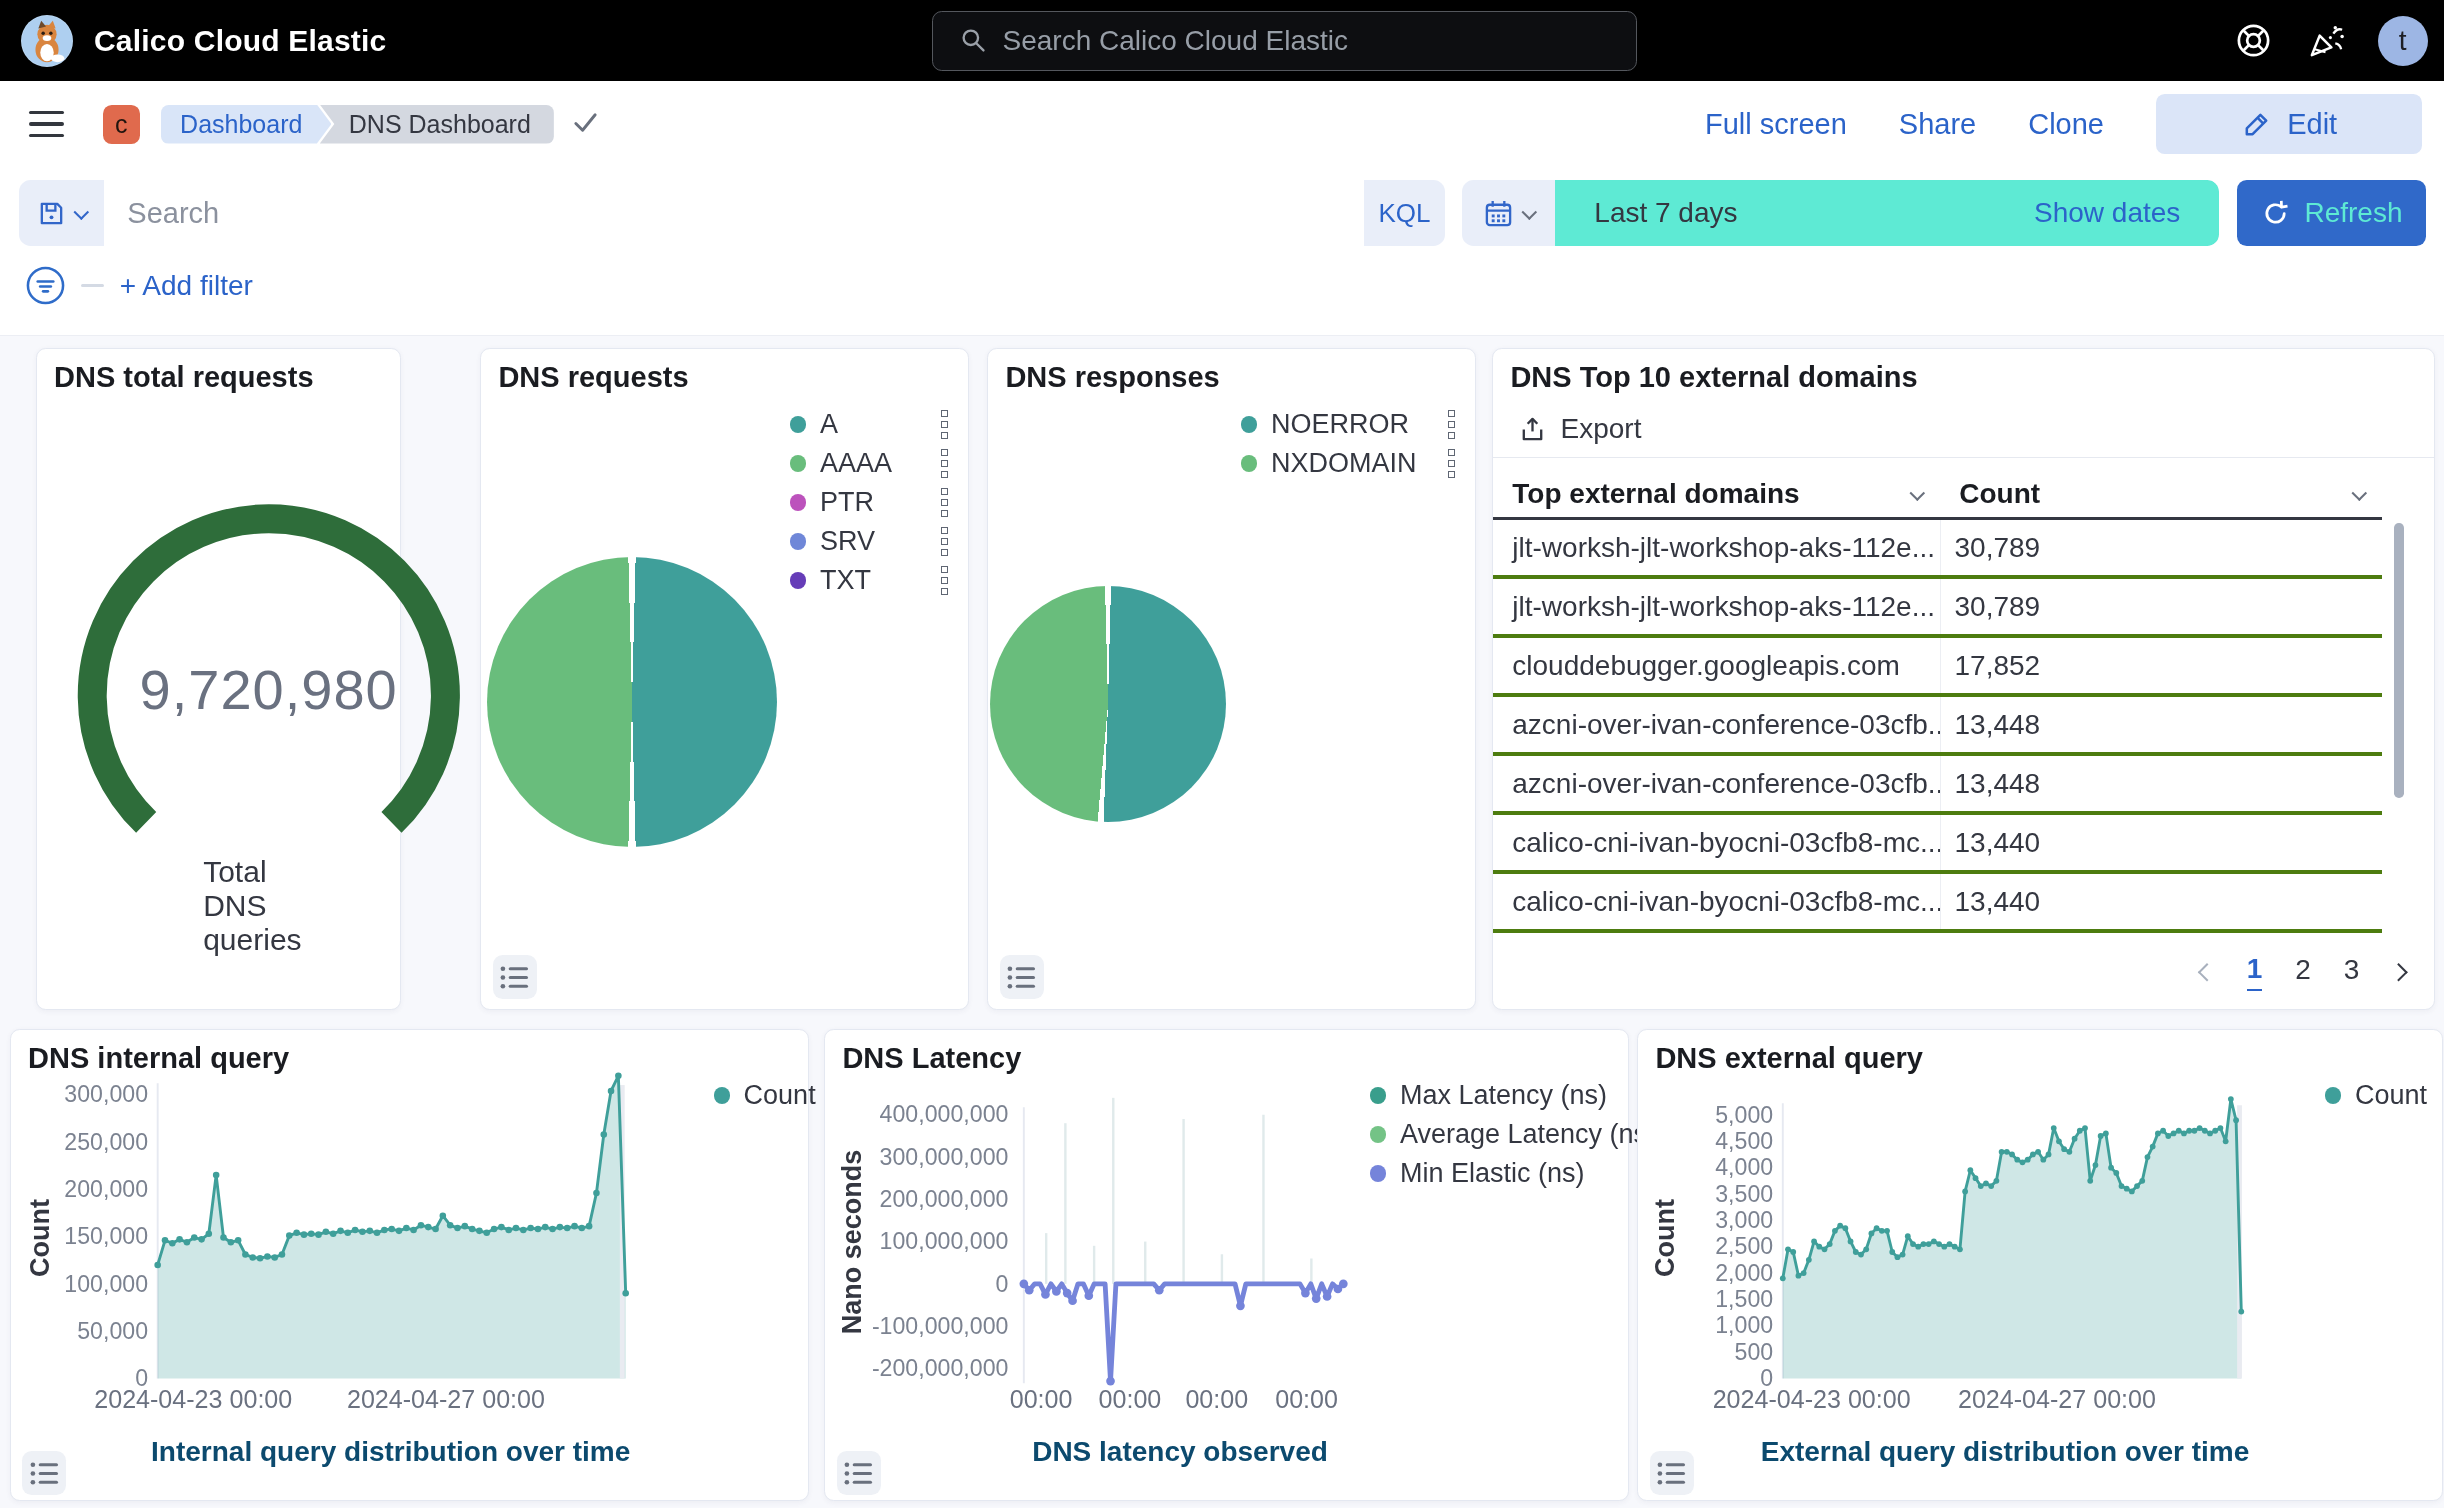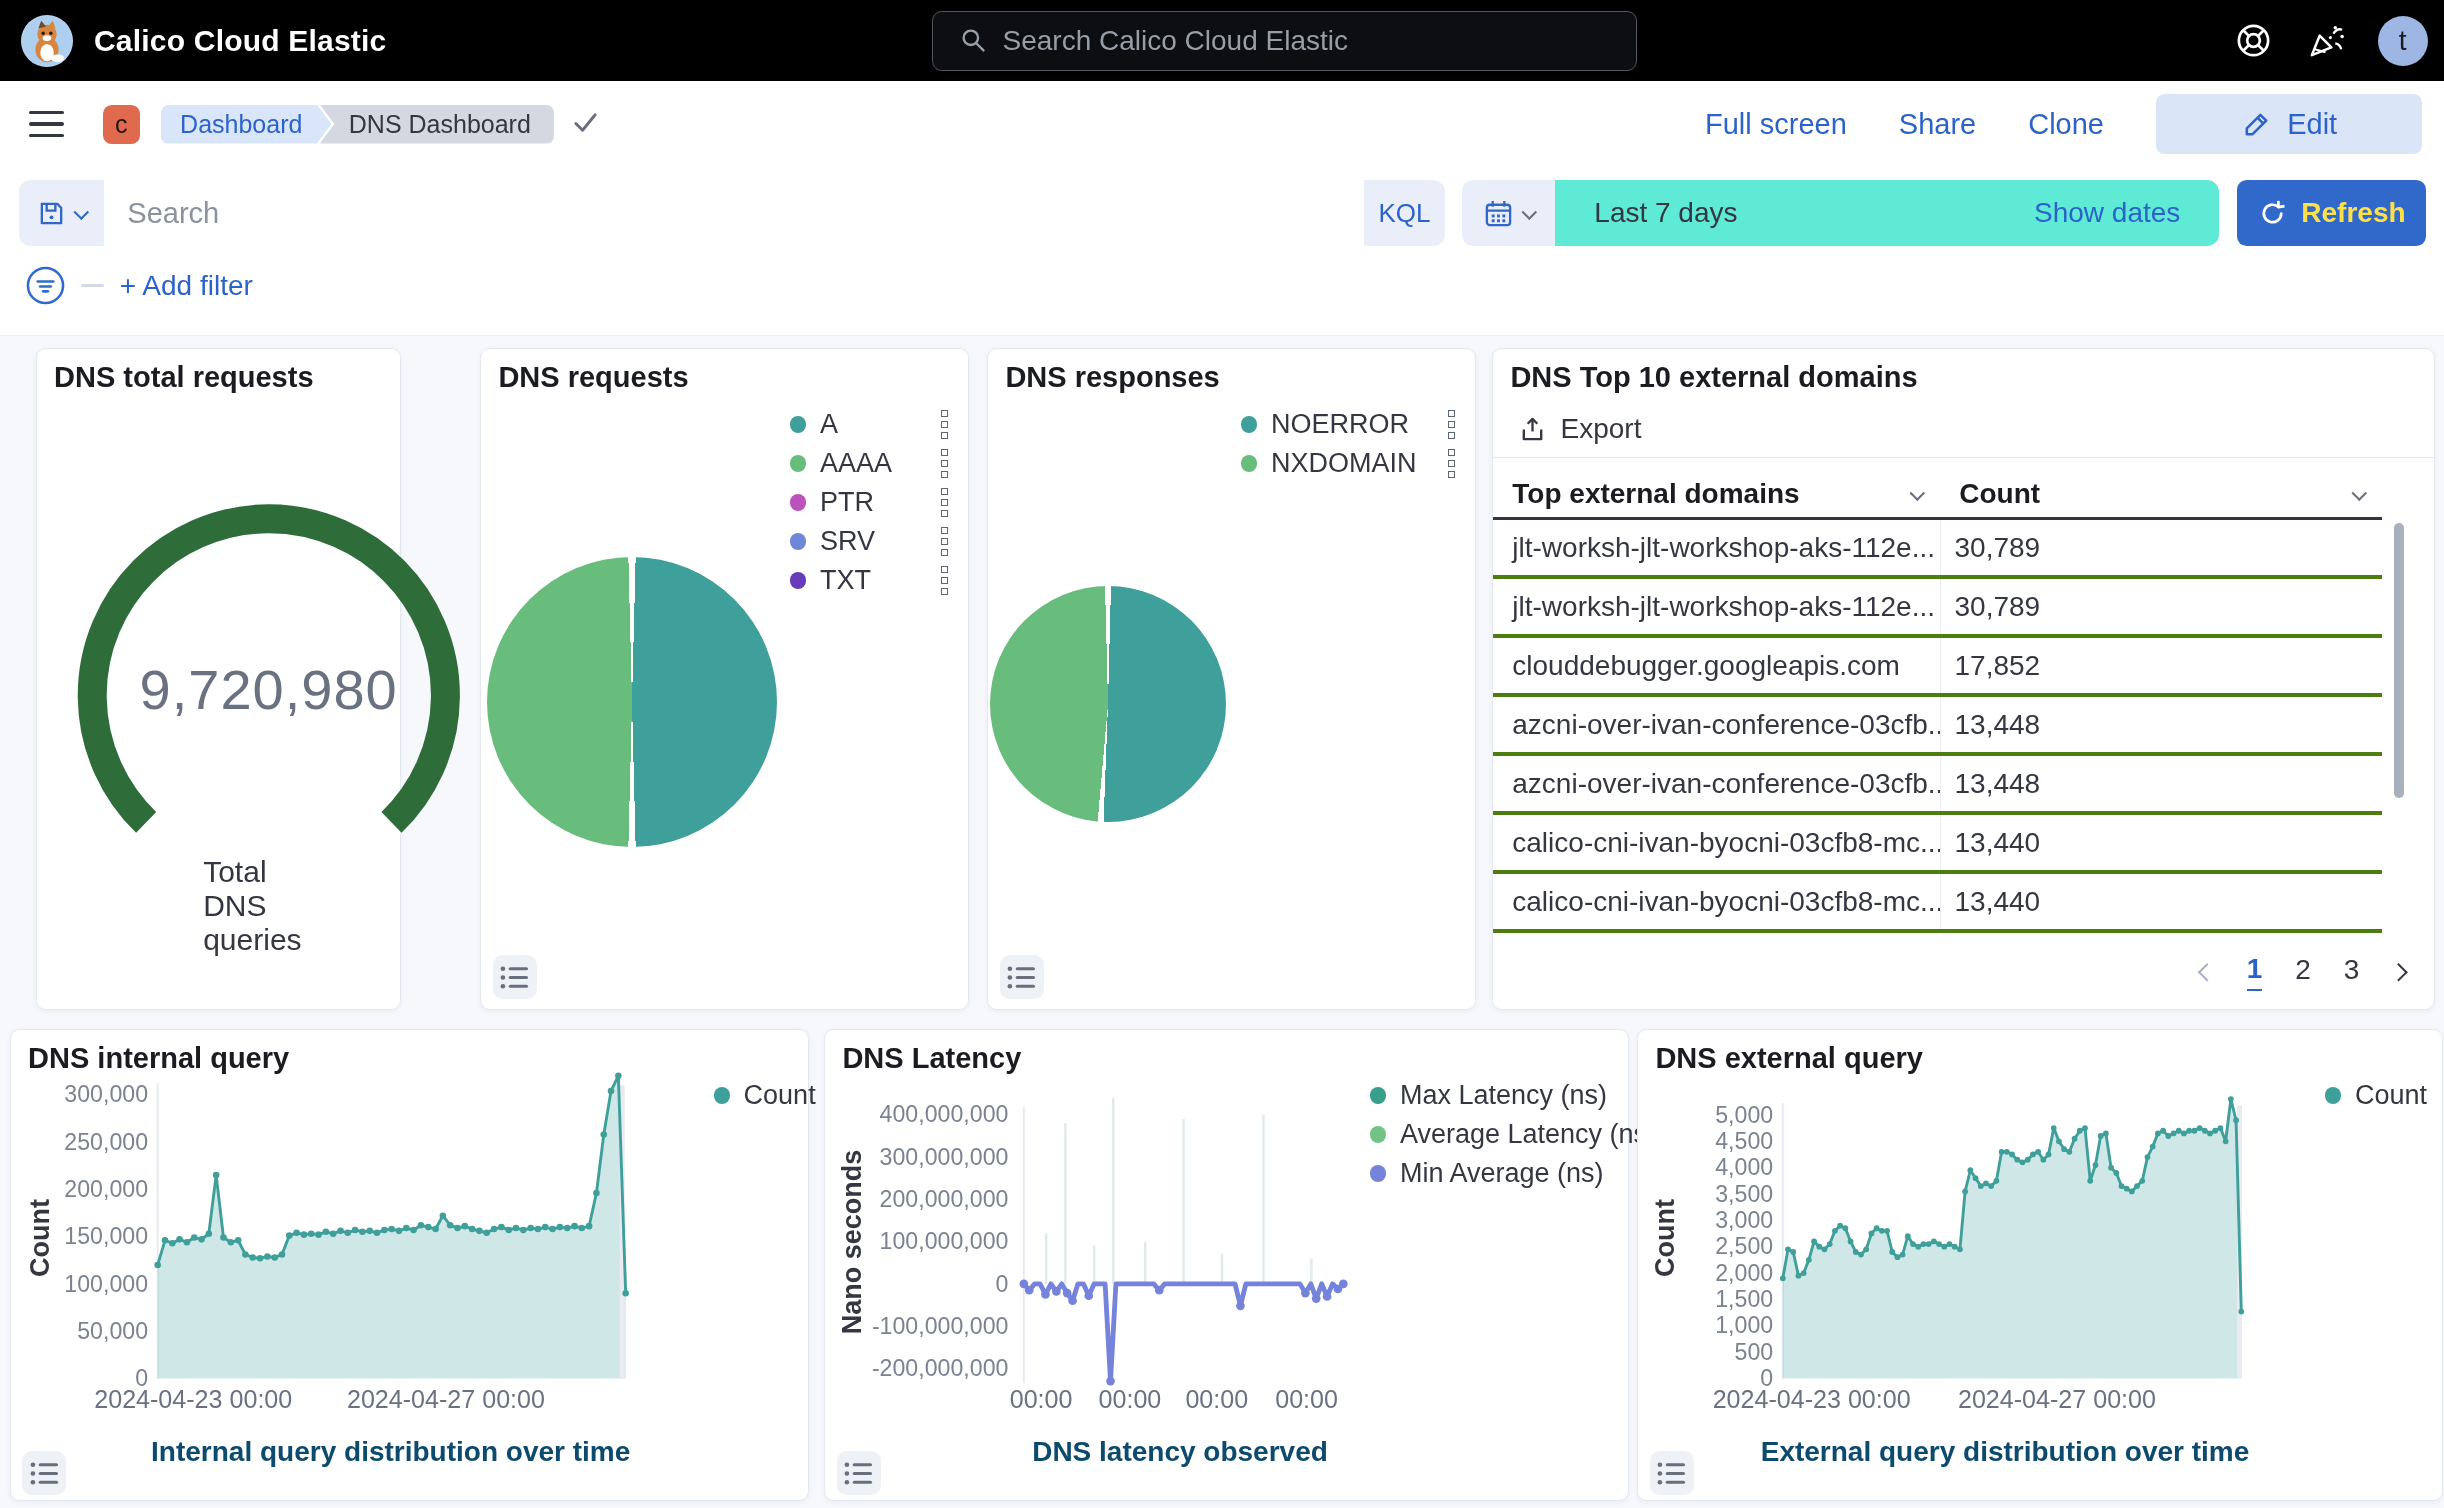--- a/index.html
+++ b/index.html
@@ -42,21 +42,21 @@
   .save-btn { width:85px; display:flex; align-items:center; justify-content:center; gap:9.7px; cursor:pointer; }
   .qinput { flex:1; background:#fff; display:flex; align-items:center; padding:0 23px; }
   .qinput input { border:none; outline:none; width:100%; font-size:29px; color:#343741; font-family:"Liberation Sans",sans-serif; }
   .qinput input::placeholder { color:#8b919e; }
   .kql { width:81px; display:flex; align-items:center; justify-content:center; color:#2b63c9; font-size:26px; font-weight:500; cursor:pointer; }
   .date-group { width:757px; }
   .cal-btn { width:93px; display:flex; align-items:center; justify-content:center; gap:9.7px; cursor:pointer; }
   .date-inner { flex:1; background:#5eead4; display:flex; align-items:center; padding:0 39px; border-radius:0 11.6px 11.6px 0; }
   .time-range { font-size:28px; color:#343741; cursor:pointer; }
   .show-dates { margin-left:auto; color:#2b63c9; font-size:28px; font-weight:500; cursor:pointer; }
-  .refresh-btn { width:189px; height:66px; background:#3069c9; border:none; border-radius:9.7px; color:#fde047; font-size:28px; font-weight:700; display:flex; align-items:center; justify-content:center; gap:13.5px; cursor:pointer; font-family:"Liberation Sans",sans-serif; }
+  .refresh-btn { width:189px; height:66px; background:#3069c9; border:none; border-radius:9.7px; color:#5eead4; font-size:28px; font-weight:400; display:flex; align-items:center; justify-content:center; gap:13.5px; cursor:pointer; font-family:"Liberation Sans",sans-serif; }
 
   
   .filter-row { position:absolute; top:266px; left:25px; height:39px; display:flex; align-items:center; gap:15.4px; }
   .fdash { width:23px; height:3.9px; background:#d4dae4; border-radius:1.9px; }
   .add-filter { color:#2b63c9; font-size:28px; font-weight:500; cursor:pointer; }
 
   
   .panel { position:absolute; background:#fff; border:1px solid #e4e8f1; border-radius:9.7px; box-shadow:0 1.9px 4.8px rgba(52,64,94,.05); }
   .ptitle { position:absolute; top:11.6px; left:17.4px; font-size:29px; font-weight:700; color:#1a1c21; }
   #panel-gauge    { left:9.7px;   top:348px;  width:365px; height:662px;margin-left:26px; }
@@ -589,21 +589,21 @@
         <div class="leg-item">
           <span class="leg-dot" style="background:#399e8c"></span>
           <span class="leg-lab">Max Latency (ns)</span>
         </div>
         <div class="leg-item">
           <span class="leg-dot" style="background:#74c386"></span>
           <span class="leg-lab">Average Latency (ns)</span>
         </div>
         <div class="leg-item">
           <span class="leg-dot" style="background:#7584da"></span>
-          <span class="leg-lab">Min Average (ns)</span>
+          <span class="leg-lab">Min Elastic (ns)</span>
         </div>
       </div>
     <div class="xlab" style="left:355px;">DNS latency observed</div>
     <span class="opts opts-row2">
       <svg width="33" height="29" viewBox="0 0 34 30">
           <g fill="#69707d">
         <circle cx="5" cy="6" r="2.4"></circle>
             <rect x="11" y="4.4" width="20" height="3.2" rx="1.6"></rect>
         <circle cx="5" cy="15" r="2.4"></circle>
             <rect x="11" y="13.4" width="20" height="3.2" rx="1.6"></rect>

